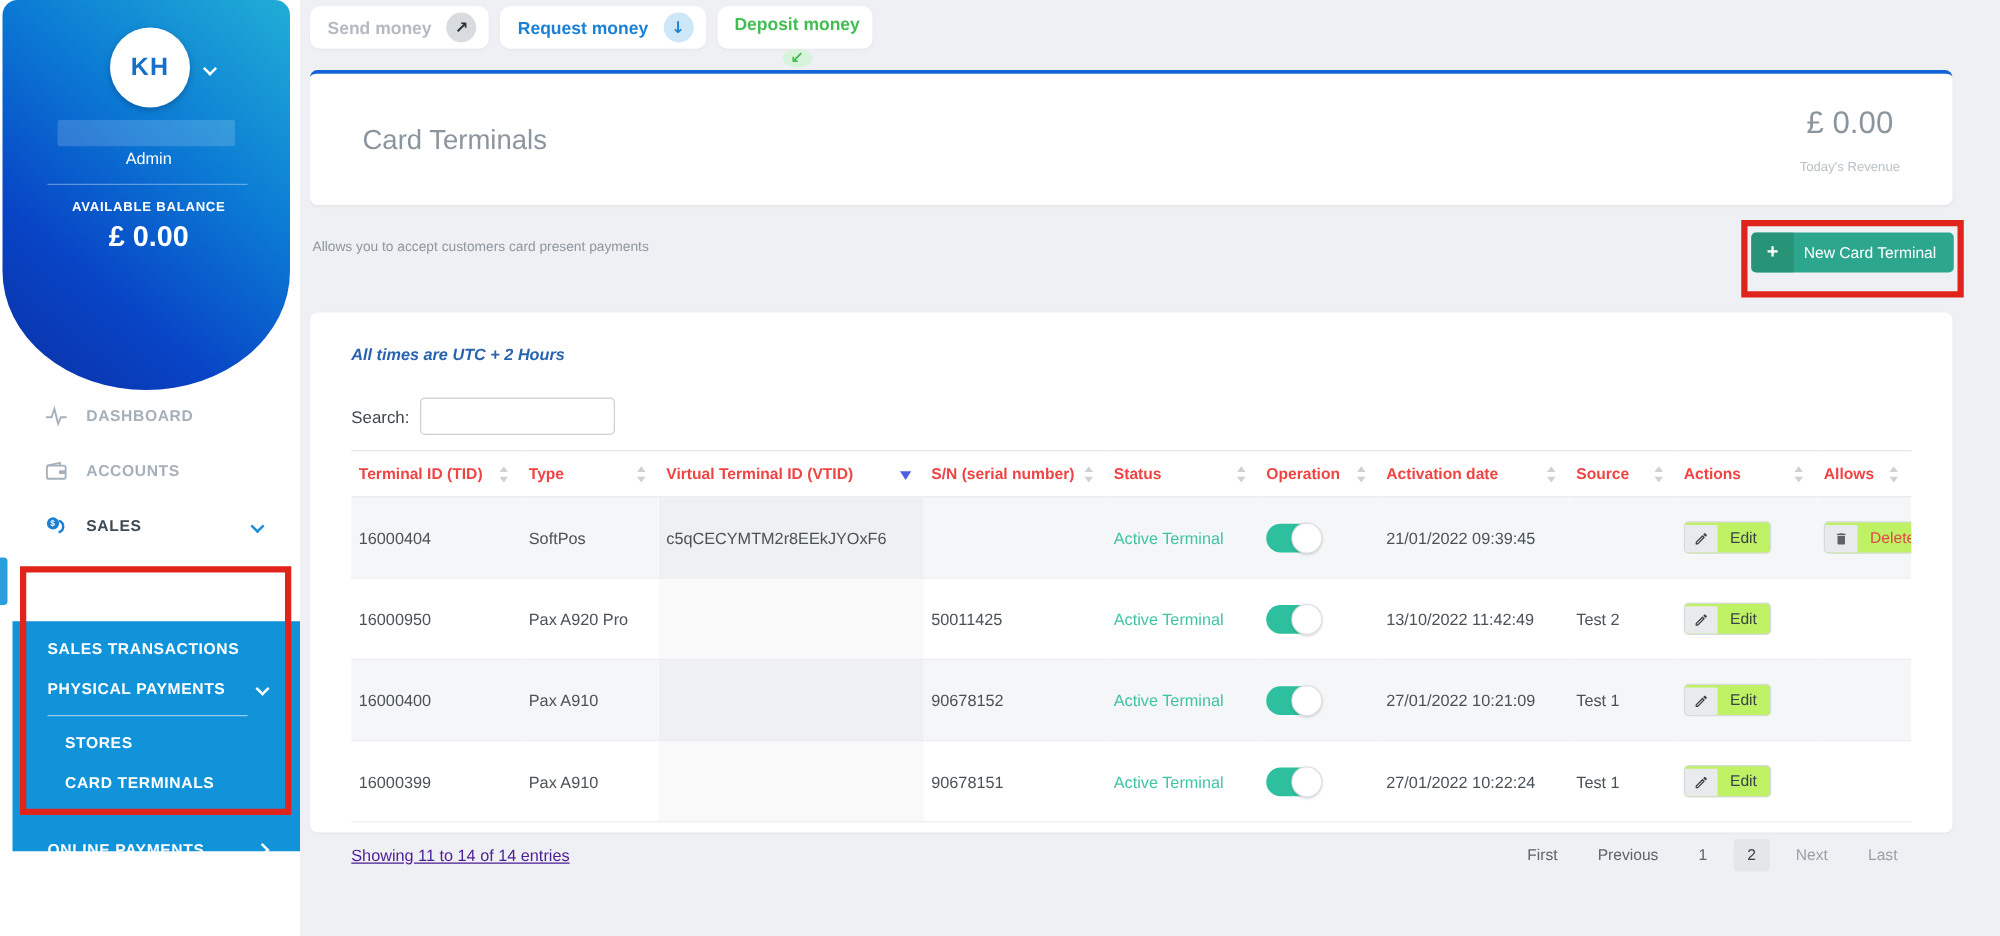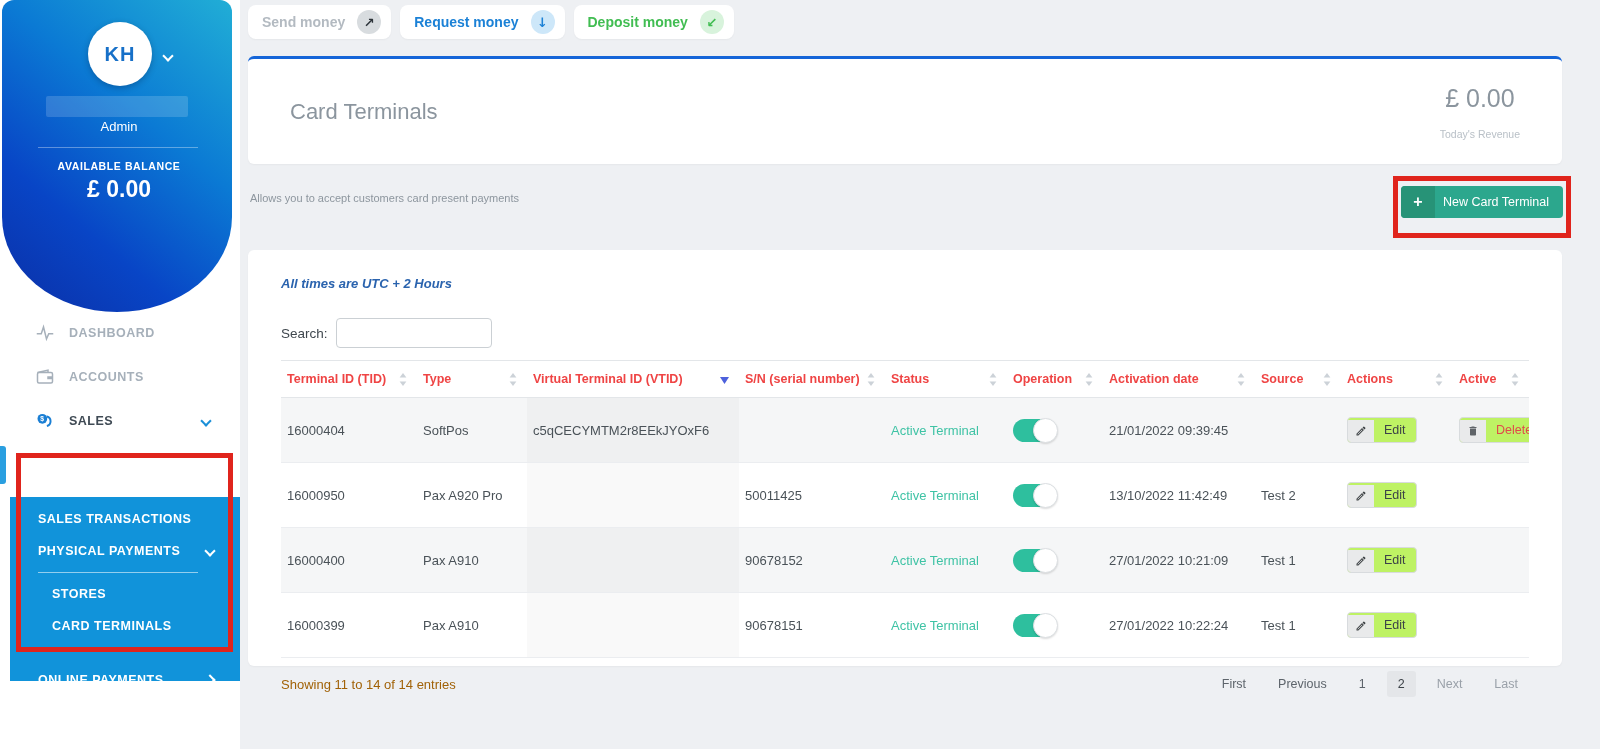--- a/index.html
+++ b/index.html
@@ -49,21 +49,21 @@
   #ann-sidebar { left:16px; top:453px; width:217px; height:199px; }
   #ann-button { left:1393px; top:176px; width:178px; height:62px; }
   
   .topbar { position:absolute; left:248px; top:5px; display:flex; gap:9px; z-index:3; }
   .tb-btn { display:flex; align-items:center; gap:12px; background:#fff; border:none; border-radius:8px; padding:6px 10px 6px 14px; height:34px; font-size:14px; font-weight:bold; cursor:pointer; box-shadow:0 1px 2px rgba(0,0,0,.04); font-family:inherit; }
   .tb-circle { width:24px; height:24px; border-radius:50%; display:flex; align-items:center; justify-content:center; font-size:13px; font-weight:bold; font-family:"DejaVu Sans",sans-serif; }
   .tb-send { color:#b3bac1; }
   .tb-send .tb-circle { background:#d8dcdf; color:#2b3238; }
   .tb-request { color:#1b81d6; }
   .tb-request .tb-circle { background:#cde7f9; color:#1b81d6; }
-  .tb-deposit { color:#41bd52; }
+  .tb-deposit { color:#41bd52;flex-direction:column; }
   .tb-deposit .tb-circle { background:#d8f3dc; color:#41bd52; }
   
   .header-card {
     position:absolute; left:248px; top:56px; width:1314px; height:108px;
     background:#fff; border-radius:6px; border-top:3px solid #1565d8;
     display:flex; align-items:center; justify-content:space-between; padding:0 42px;
     box-shadow:0 1px 2px rgba(0,0,0,.04);
   }
   .page-title { font-size:22px; font-weight:300; color:#8b959e; }
   .revenue { text-align:center; }
@@ -92,21 +92,21 @@
   tbody tr.striped { background:#f5f6f7; }
   tbody td.vtid-cell { background:rgba(30,35,40,.028); }
   .status-txt { color:#3fc3a5; }
   .toggle { position:relative; display:inline-block; width:44px; height:23px; border-radius:12px; background:#2ebf9e; cursor:pointer; vertical-align:middle; }
   .toggle .knob { position:absolute; right:-1px; top:-1px; width:25px; height:25px; border-radius:50%; background:#fff; border:1px solid #dcdfe2; box-shadow:0 1px 2px rgba(0,0,0,.15); }
   .mini-btn { display:inline-flex; align-items:flex-end; border:1px solid #d8dbde; border-radius:4px; background:#bef264; overflow:hidden; cursor:pointer; padding:0; font-family:inherit; }
   .mini-btn .ic { background:#e9eaeb; padding:5px 7px; display:flex; align-items:center; }
   .mini-btn .tx { padding:5px 10px; font-size:12.5px; color:#3c4248; }
   .mini-btn.delete .tx { color:#e04a4a; }
   .tfooter { display:flex; align-items:center; justify-content:space-between; margin-top:13px; }
-  .showing { font-size:13px; color:#a16207; }
+  .showing { font-size:13px; color:#4c1d95;text-decoration:underline; }
   .pagination { display:flex; align-items:flex-end; gap:0; }
   .page-link { font-size:12.5px; color:#5d646b; padding:6px 11px; margin-left:10px; cursor:pointer; border-radius:3px; }
   .page-link.active { background:#e4e6e9; color:#3c4248; }
   .page-link.muted { color:#9aa1a9; }
 </style>
 </head>
 <body>
 
 <div class="sidebar">
   <div class="shield">
@@ -318,21 +318,21 @@
               <span class="sort">
                 <svg width="8" height="13" viewBox="0 0 8 13">
                   <path d="M4 0l3.4 4.6H.6z" fill="#ccd2d8"></path>
                   <path d="M4 13L.6 8.4h6.8z" fill="#ccd2d8"></path>
                 </svg>
               </span>
             </div>
           </th>
           <th>
             <div class="th-inner">
-              <span>Active</span>
+              <span>Allows</span>
               <span class="sort">
                 <svg width="8" height="13" viewBox="0 0 8 13">
                   <path d="M4 0l3.4 4.6H.6z" fill="#ccd2d8"></path>
                   <path d="M4 13L.6 8.4h6.8z" fill="#ccd2d8"></path>
                 </svg>
               </span>
             </div>
           </th>
         </tr>
       </thead>

